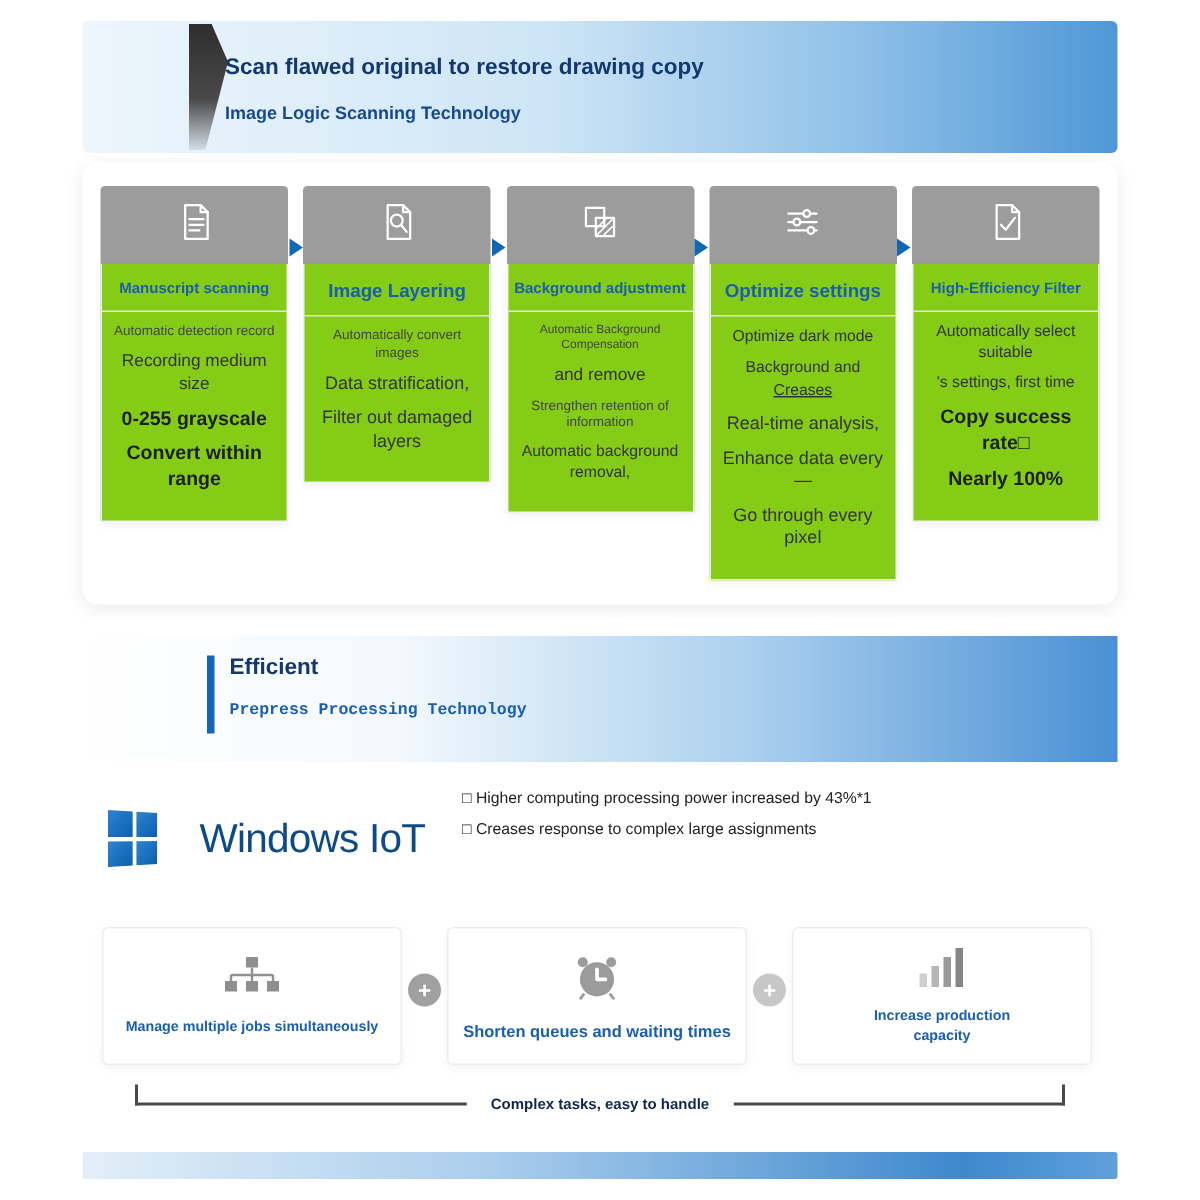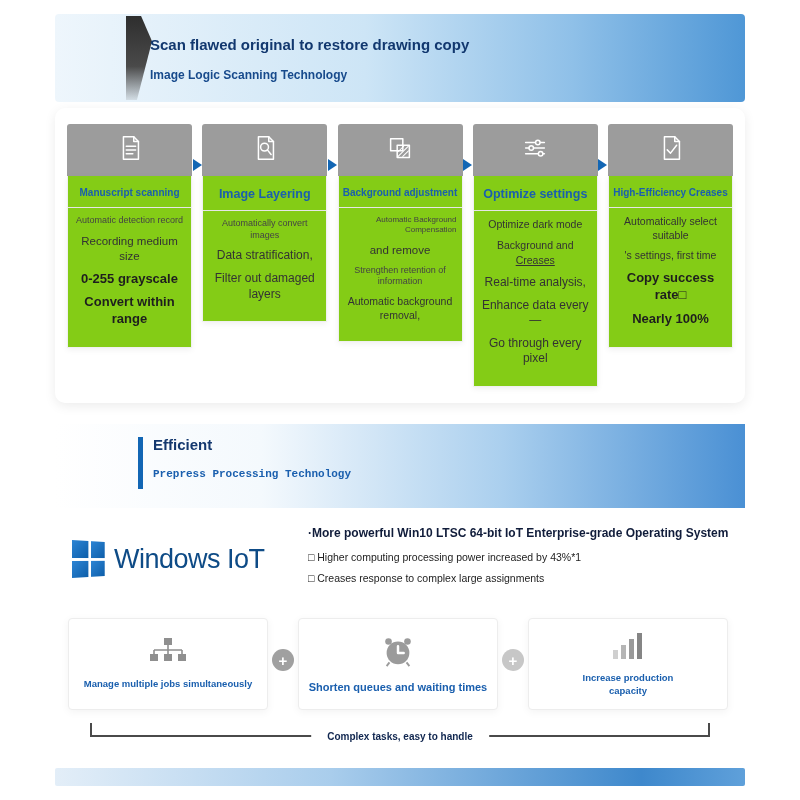--- a/index.html
+++ b/index.html
@@ -23,38 +23,38 @@
   .step-head{height:52px;background:#9c9c9c;border-radius:3px 3px 0 0;
              display:flex;align-items:center;justify-content:center;}
   .step-head svg{stroke:#fff;fill:none;stroke-width:1.6;stroke-linecap:round;stroke-linejoin:round;}
   .step-body{background:#84cc16;border:1px solid #f0f0f0;border-top:none;
              box-shadow:0 2px 6px rgba(0,0,0,.06);padding-bottom:12px;}
   .step-title{text-align:center;color:#1a5fae;font-weight:700;padding:11px 3px 9px;}
   .title-sm{font-size:10px;}
   .title-lg{font-size:12.5px;}
   .divider{height:1px;background:#e6e6e6;}
   .line{text-align:center;margin:7px 5px;line-height:1.3;}
-  .t-xxs{font-size:8px;color:#444;text-align:right;}
+  .t-xxs{font-size:8px;color:#444;}
   .t-xs{font-size:9px;color:#444;}
   .t-sm{font-size:10.5px;color:#333;}
   .t-md{font-size:11.5px;color:#333;}
   .t-md2{font-size:12px;color:#333;}
   .t-lg{font-size:13px;color:#1e1e1e;font-weight:700;}
   .arrowbox{flex:1;display:flex;justify-content:center;margin-top:35px;}
   .tri{width:0;height:0;border-left:9px solid #1266b4;border-top:6px solid transparent;border-bottom:6px solid transparent;}
 
   
   .band2{position:absolute;left:55px;top:424px;width:690px;height:84px;
          background:linear-gradient(to right,#ffffff 0%,#f4f9fd 30%,#aacfee 65%,#4a90d4 100%);}
   .accent{position:absolute;left:83px;top:13px;width:5px;height:52px;background:#1266b4;}
   .band2-title{position:absolute;left:98px;top:12px;font-size:15px;font-weight:700;color:#14386e;}
   .band2-sub{position:absolute;left:98px;top:44px;font-size:11px;font-weight:700;color:#1a5fae;font-family:Liberation Mono, monospace;}
 
   
-  .win-row{position:absolute;left:72px;top:540px;display:flex;align-items:center;gap:4px;}
+  .win-row{position:absolute;left:72px;top:540px;display:flex;align-items:center;gap:23px;}
   .win-logo{width:38px;height:38px;display:grid;grid-template-columns:1fr 1fr;grid-template-rows:1fr 1fr;gap:3px;
             transform:perspective(90px) rotateY(16deg);transform-origin:left center;}
   .win-tile{background:linear-gradient(135deg,#2c84d4,#0d5ea9);}
   .win-word{font-size:27px;color:#0e4b86;letter-spacing:-0.5px;white-space:nowrap;}
   .win-text{position:absolute;left:308px;top:526px;width:440px;}
   .win-headline{font-size:12px;font-weight:700;color:#101c3a;margin-bottom:11px;white-space:nowrap;}
   .win-bullet{font-size:10.5px;color:#222;margin-bottom:9px;}
 
   
   .fcard{position:absolute;top:618px;width:200px;height:92px;box-sizing:border-box;background:#fff;
@@ -204,21 +204,21 @@
       <div class="step-head">
         <span>
           <svg viewBox="0 0 32 32" width="30" height="30">
             <path d="M9 4 h11 l5 5 v19 H9 z"></path>
               <path d="M20 4 v5 h5"></path>
             <polyline points="12,18 15.5,21.5 22,13"></polyline>
           </svg>
         </span>
       </div>
       <div class="step-body">
-        <div class="step-title title-sm">High-Efficiency Creases</div>
+        <div class="step-title title-sm">High-Efficiency Filter</div>
         <div class="divider"></div>
         <div class="line t-sm">Automatically select suitable</div>
         <div class="line t-sm">'s settings, first time</div>
         <div class="line t-lg">Copy success rate□</div>
         <div class="line t-lg">Nearly 100%</div>
       </div>
     </div>
 
   </div>
 
@@ -232,21 +232,20 @@
     <div class="win-logo">
       <div class="win-tile"></div>
       <div class="win-tile"></div>
       <div class="win-tile"></div>
       <div class="win-tile"></div>
     </div>
     <div class="win-word">Windows IoT</div>
   </div>
 
   <div class="win-text">
-    <div class="win-headline">·More powerful Win10 LTSC 64-bit IoT Enterprise-grade Operating System</div>
     <div class="win-bullet">□ Higher computing processing power increased by 43%*1</div>
     <div class="win-bullet">□ Creases response to complex large assignments</div>
   </div>
 
   <div class="fcard fa">
     <span>
       <svg viewBox="0 0 46 30" width="46" height="30">
         <rect x="19" y="1" width="8" height="7" fill="#8f8f8f"></rect>
         <path d="M23 8 v5 M9 13 h28 M9 13 v4 M23 13 v4 M37 13 v4" stroke="#8f8f8f" fill="none" stroke-width="1.6"></path>
         <rect x="5" y="17" width="8" height="7" fill="#8f8f8f"></rect>

